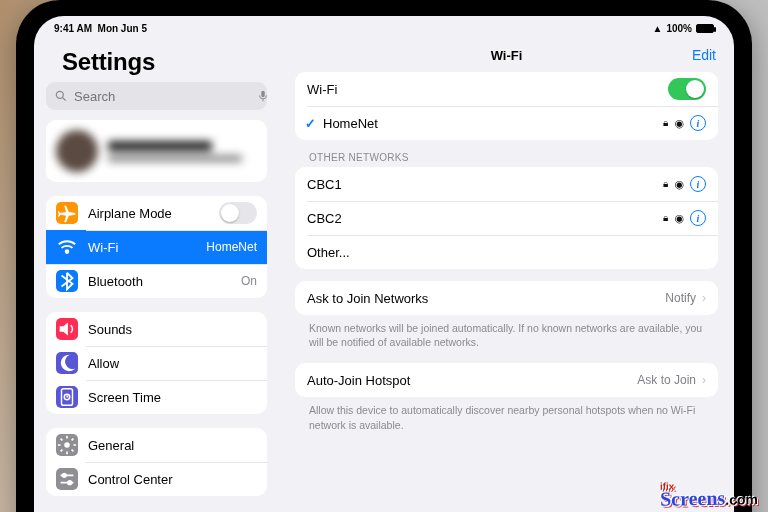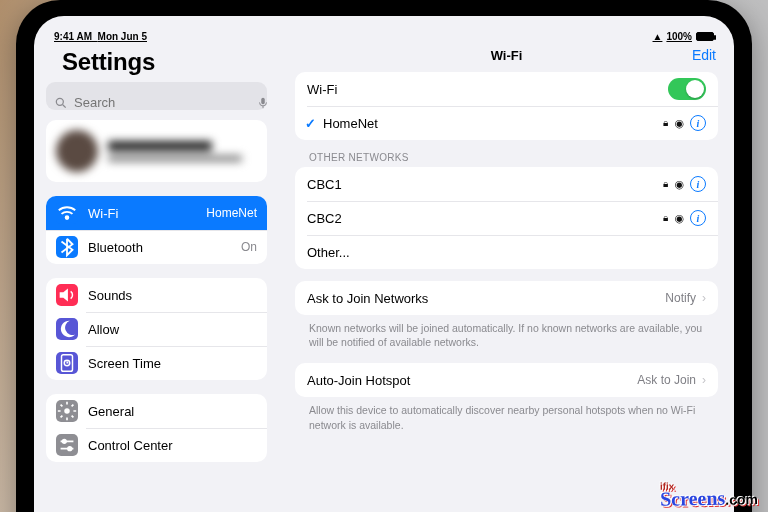--- a/index.html
+++ b/index.html
@@ -1,25 +1,25 @@
 <!DOCTYPE html>
 <html><head>
 <meta charset="utf-8">
 <style>
   * { box-sizing: border-box; margin: 0; padding: 0; font-family: -apple-system, "Helvetica Neue", Arial, sans-serif; }
   body { width: 768px; height: 512px; background: linear-gradient(110deg,#b08f6c 0%, #e6e4e1 40%, #bfbfc0 80%); overflow: hidden; position: relative; }
   .device { position:absolute; left:16px; top:0; right:16px; bottom:-60px; background:#000; border-radius:44px; padding:16px 18px; box-shadow:0 6px 30px rgba(0,0,0,.35);}
   .screen { width:100%; height:100%; background:#f2f2f6; border-radius:30px; overflow:hidden; position:relative; }
-  .statusbar { position:absolute; top:8px; left:0; right:0; height:22px; display:flex; justify-content:space-between; align-items:center; font-size:10px; font-weight:600; padding:3px 20px 0; color:#000;text-decoration:underline; }
+  .statusbar { position:absolute; top:0; left:0; right:0; height:22px; display:flex; justify-content:space-between; align-items:center; font-size:10px; font-weight:600; padding:3px 20px 0; color:#000; }
   .stat-right { display:flex; align-items:center; gap:4px;}
   .content { position:absolute; top:22px; left:0; right:0; bottom:0; display:flex; }
   .sidebar { width:245px; border-right:none; overflow:hidden; }
   .side-inner { padding:6px 12px 0; }
   h1 { font-size:24px; font-weight:700; letter-spacing:-.2px; margin:4px 16px 6px; }
-  .search { display:flex; align-items:flex-end; background:#e3e3e8; border-radius:9px; height:28px; padding:0 8px; gap:6px; margin-bottom:10px; }
+  .search { display:flex; align-items:center; background:#e3e3e8; border-radius:9px; height:28px; padding:0 8px; gap:6px; margin-bottom:10px; }
   .search input { flex:1; border:none; background:transparent; font-size:13px; outline:none; color:#444;}
   .card { background:#fff; border-radius:10px; margin-bottom:14px; overflow:hidden; }
   .row { display:flex; align-items:center; min-height:34px; padding:0 10px; position:relative; font-size:13px;}
   .row + .row::before { content:""; position:absolute; left:40px; right:0; top:0; height:1px; background:#e6e6ea; }
   .row .icon { width:22px; height:22px; border-radius:5px; margin-right:10px; display:flex; align-items:center; justify-content:center; flex-shrink:0;}
   .row .lab { flex:1; color:#000; }
   .row .tail { color:#8a8a8f; font-size:12px; }
   .row.sel { background:#0a7aff; color:#fff; }
   .row.sel .lab, .row.sel .tail { color:#fff; }
   .row.sel + .row::before { left:0; }
@@ -97,20 +97,31 @@
        <div class="profile">
          <div class="avatar"></div>
          <div class="ptxt">
                   <div class="n"></div>
                   <div class="s"></div>
                 </div>
        </div>
      </div>
 
      <div class="card">
+       <div class="row">
+         <div class="icon" style="background:#ff9502">
+                  <svg viewBox="0 0 24 24" fill="#fff">
+                    <path d="M21 12l-7-1-3-7h-2l2 7-6 1-2-2H2l1 3-1 3h1l2-2 6 1-2 7h2l3-7 7-1v-2z"></path>
+                  </svg>
+                </div>
+         <span class="lab">Airplane Mode</span>
+         <div class="toggle">
+                  <div class="knob"></div>
+                </div>
+       </div>
        <div class="row sel">
          <div class="icon" style="background:#0a7aff">
                   <svg viewBox="0 0 24 24" fill="none" stroke="#fff" stroke-width="2">
                     <path d="M3 9a14 14 0 0 1 18 0"></path>
                     <path d="M6 13a9 9 0 0 1 12 0"></path>
                     <circle cx="12" cy="17" r="1.5" fill="#fff"></circle>
                   </svg>
                 </div>
          <span class="lab">Wi-Fi</span>
          <span class="tail">HomeNet</span>

